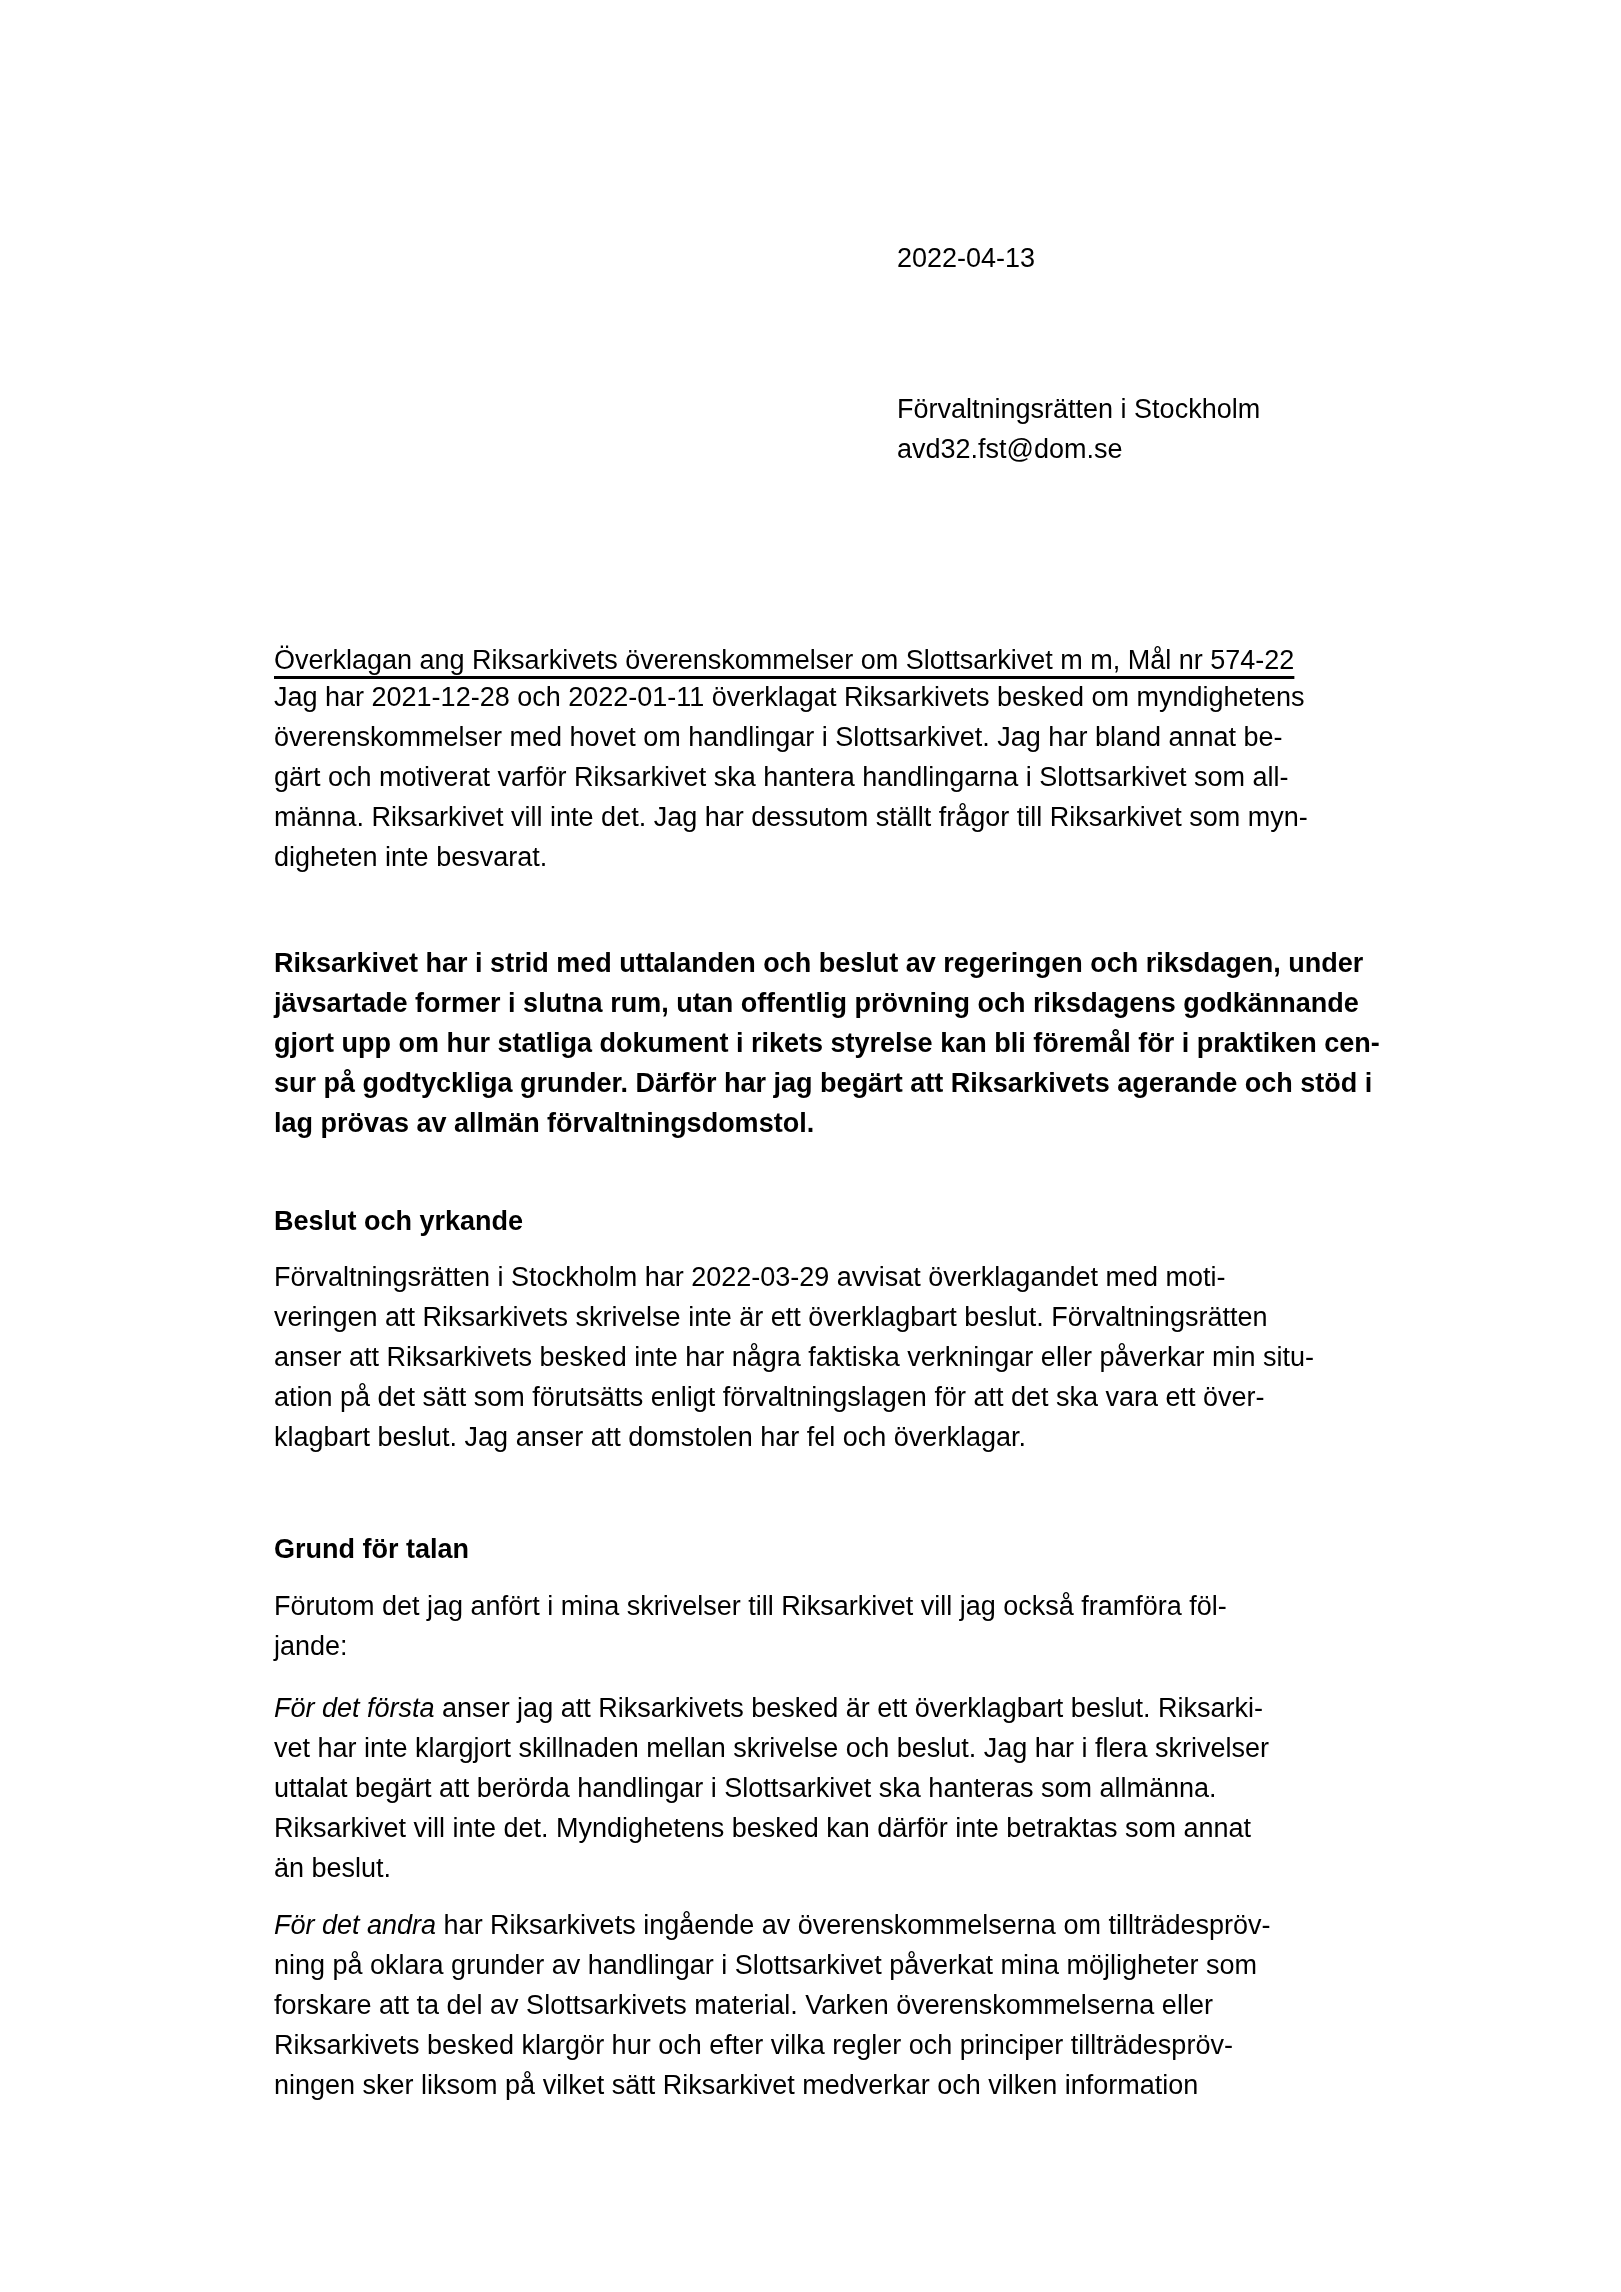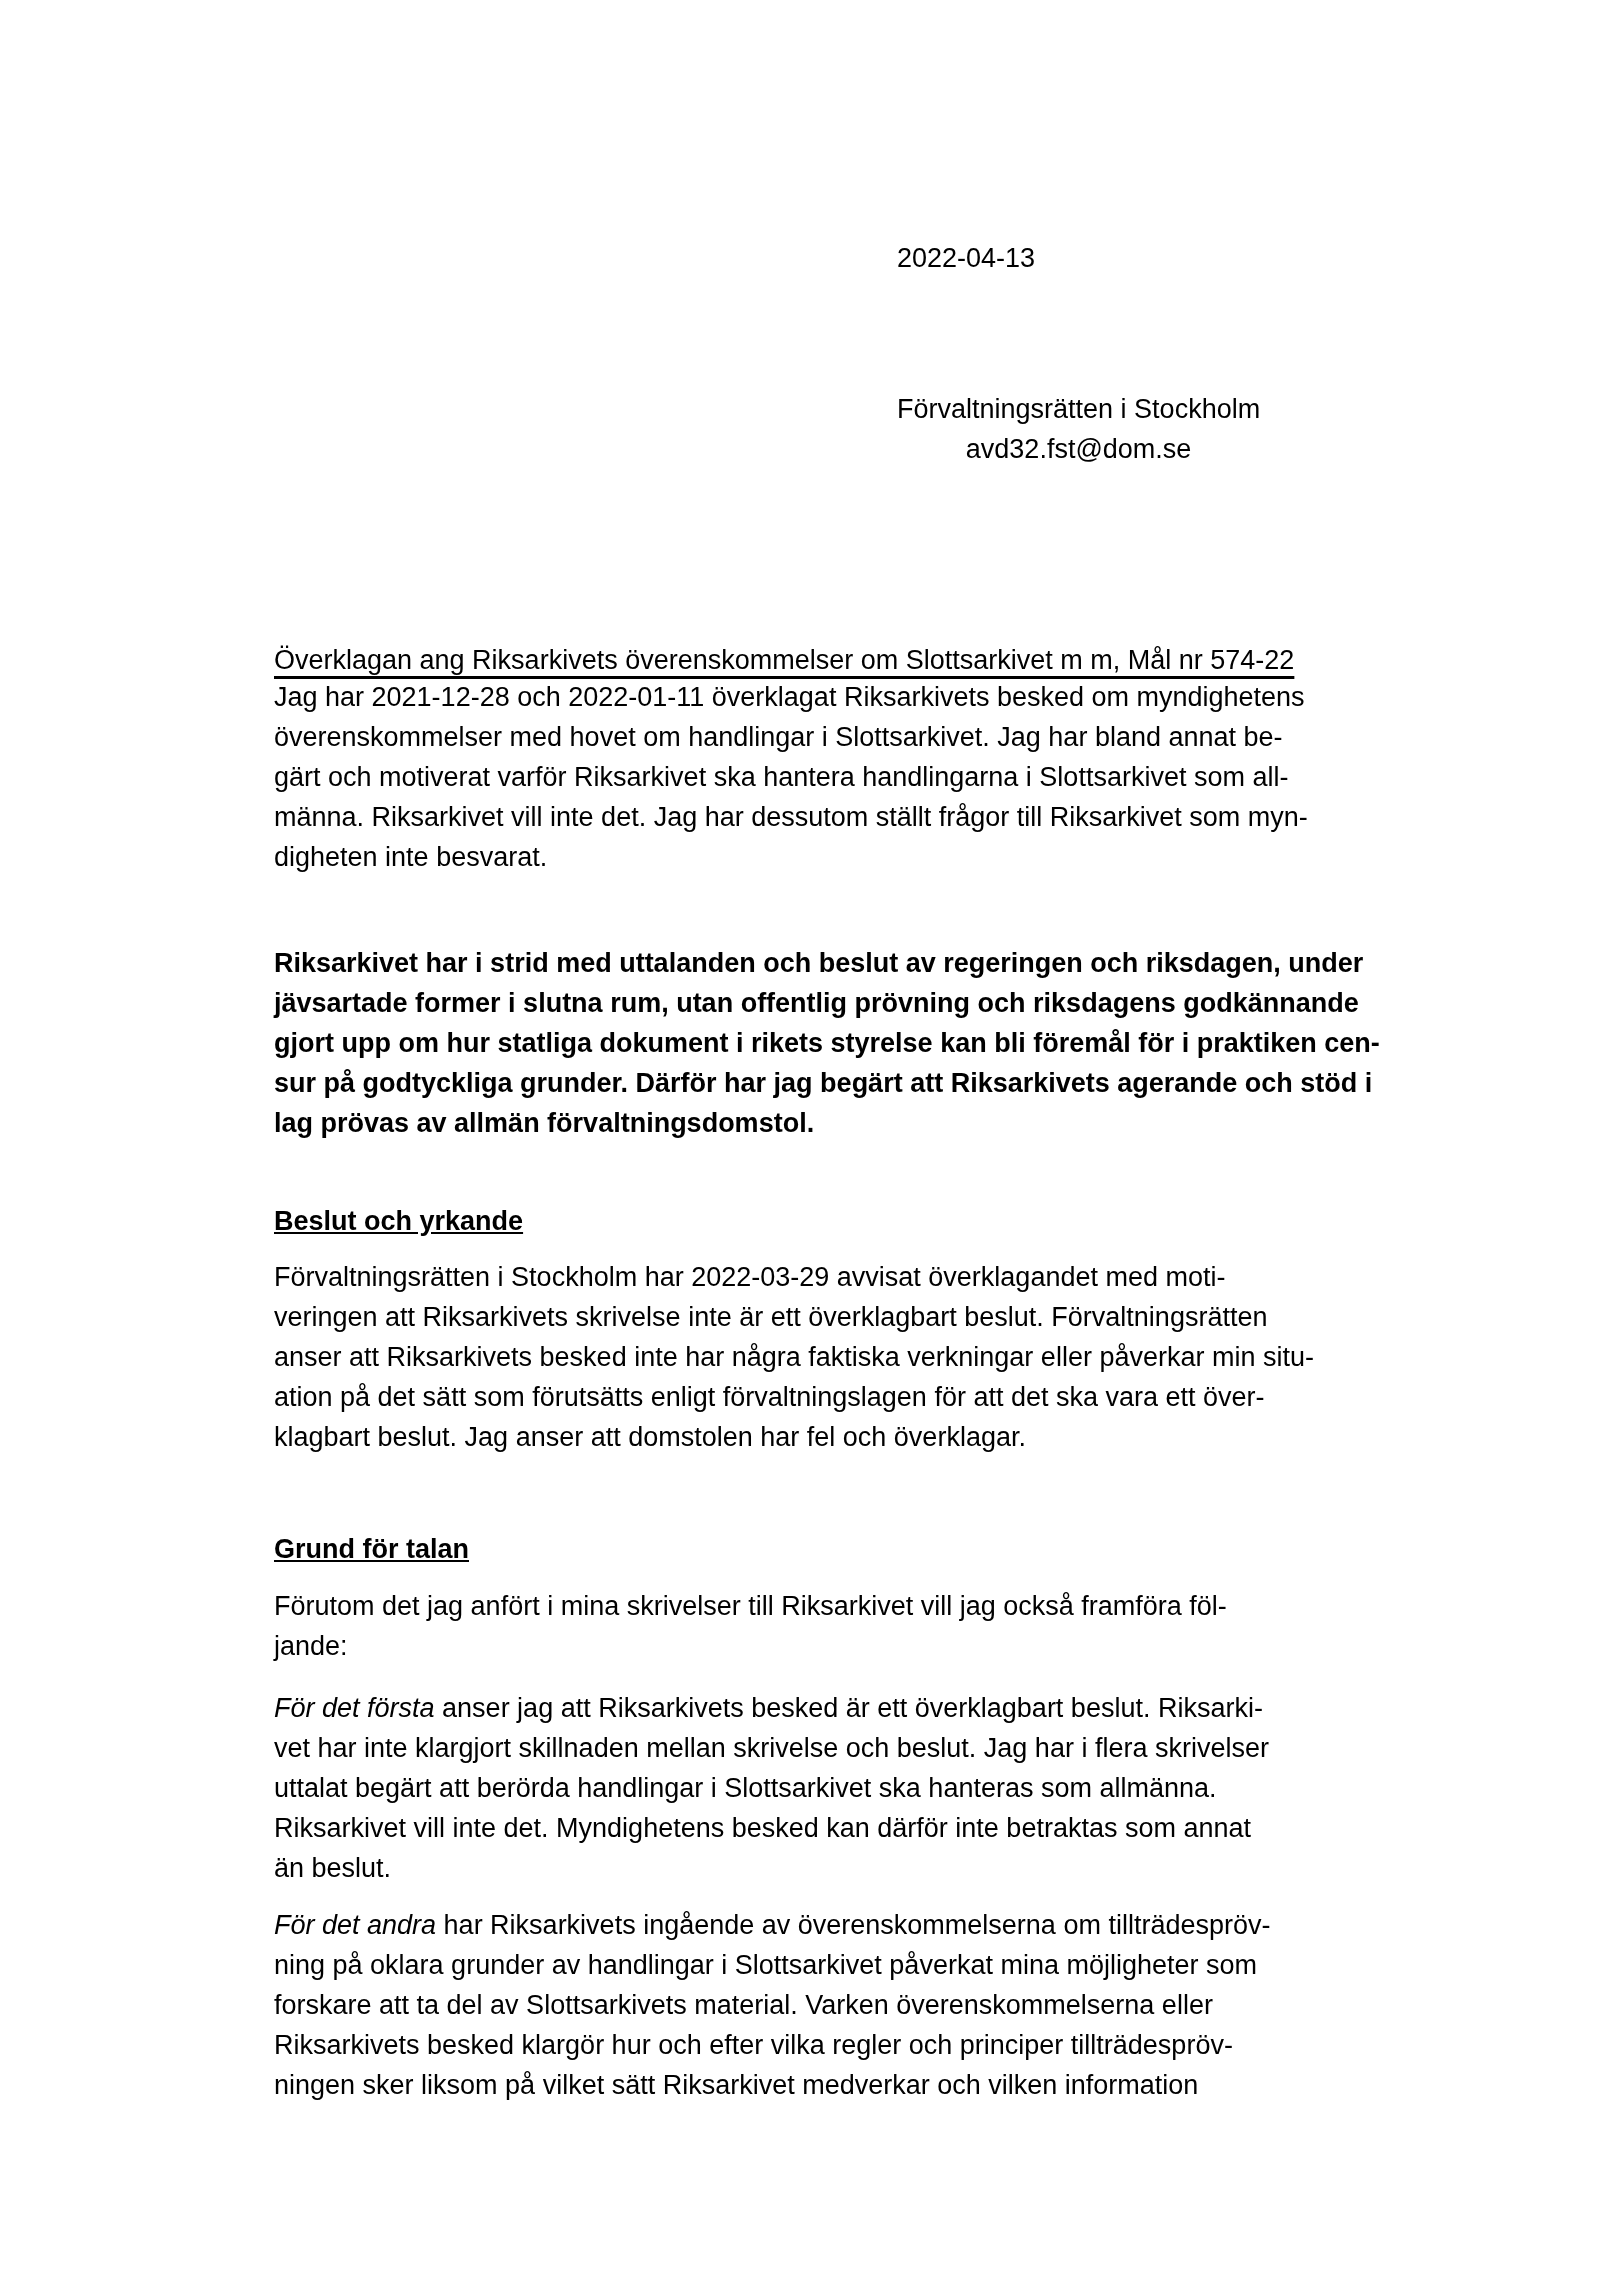--- a/index.html
+++ b/index.html
@@ -19,31 +19,30 @@
     overflow: hidden;
   }
   .abs {
     position: absolute;
     white-space: pre-line;
   }
   .header-block {
     left: 897px;
   }
   .date-line   { top: 238px; }
-  .recipient   { top: 389px; text-align: center; }
+  .recipient   { top: 389px; }
   .body-block  { left: 274px; width: 1313px; }
   .subject     { top: 640px; }
   .subject .underlined {
     text-decoration: underline;
     text-decoration-thickness: 2.5px;
     text-underline-offset: 6.9px;
   }
   .heading {
     font-weight: bold;
-    text-decoration: underline;
   }
   .p-overklagan-1 { top: 677px; }
   .p-overklagan-2 { top: 943px; font-weight: bold; }
   .h-beslut       { top: 1201px; }
   .p-beslut       { top: 1257px; }
   .h-grund        { top: 1529px; }
   .p-grund-intro  { top: 1586px; }
   .p-point-1      { top: 1688px; }
   .p-point-2      { top: 1905px; }
   .lead-italic {

